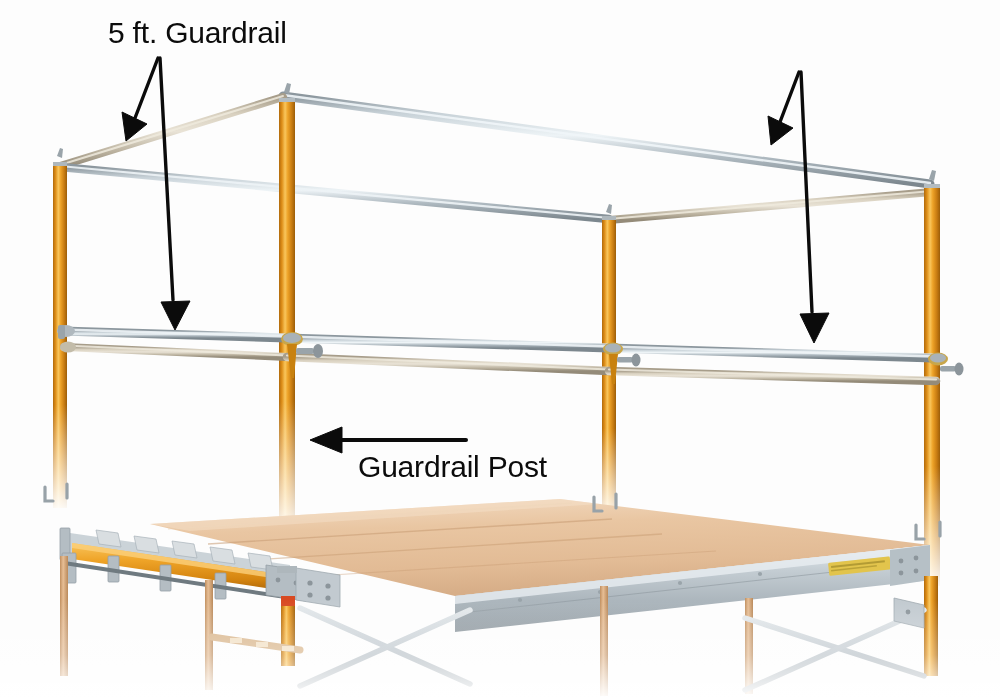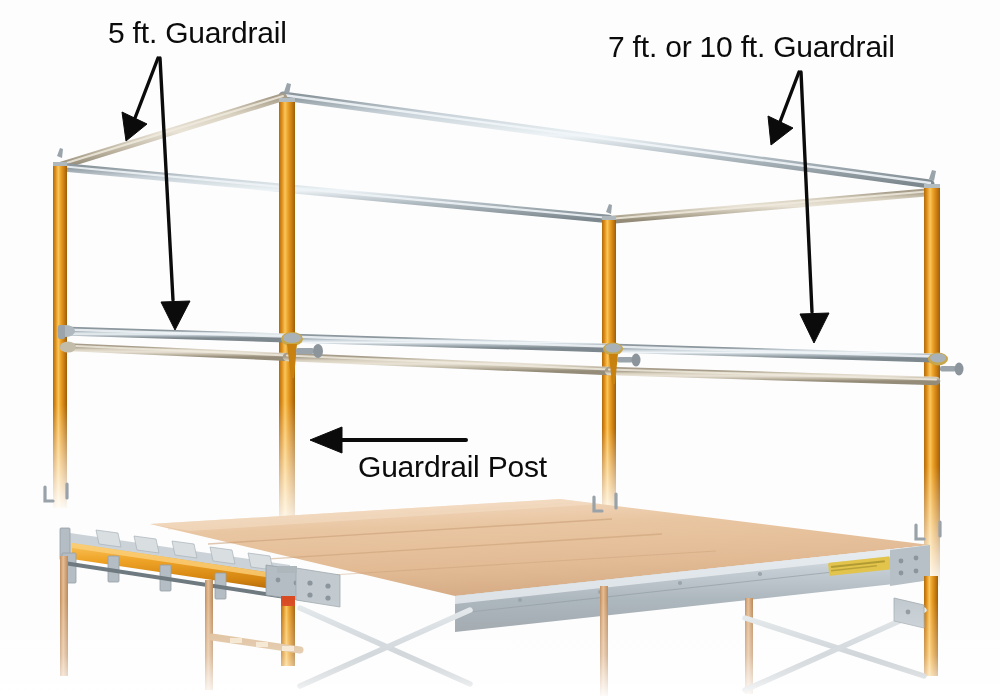--- a/index.html
+++ b/index.html
@@ -335,17 +335,16 @@
 
     <g stroke="#0b0b0b" fill="#0b0b0b">
       <path d="M466,440 L335,440" stroke-width="4" fill="none" stroke-linecap="round"></path>
       <polygon points="310,440 342,427 342,453"></polygon>
     </g>
 
   </svg>
 
   <div class="lbl" id="lbl-left">5 ft. Guardrail</div>
 
-  <div class="lbl" id="lbl-right">7 ft. or 10 ft. Guardrail</div>
 
   <div class="lbl" id="lbl-post">Guardrail Post</div>
 
 </div>
 
 </body></html>

